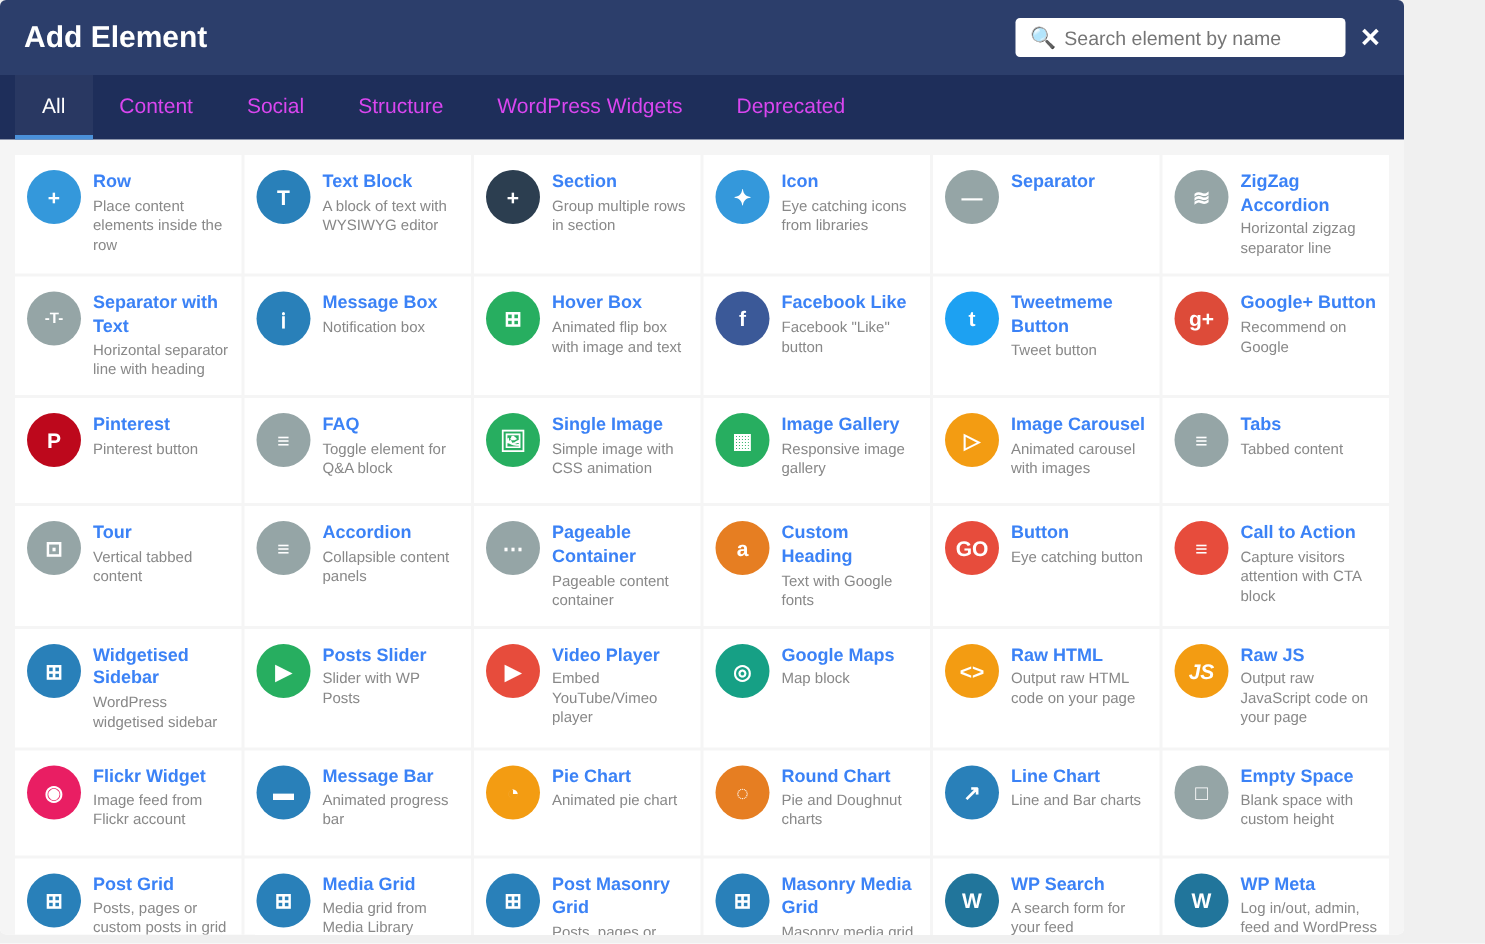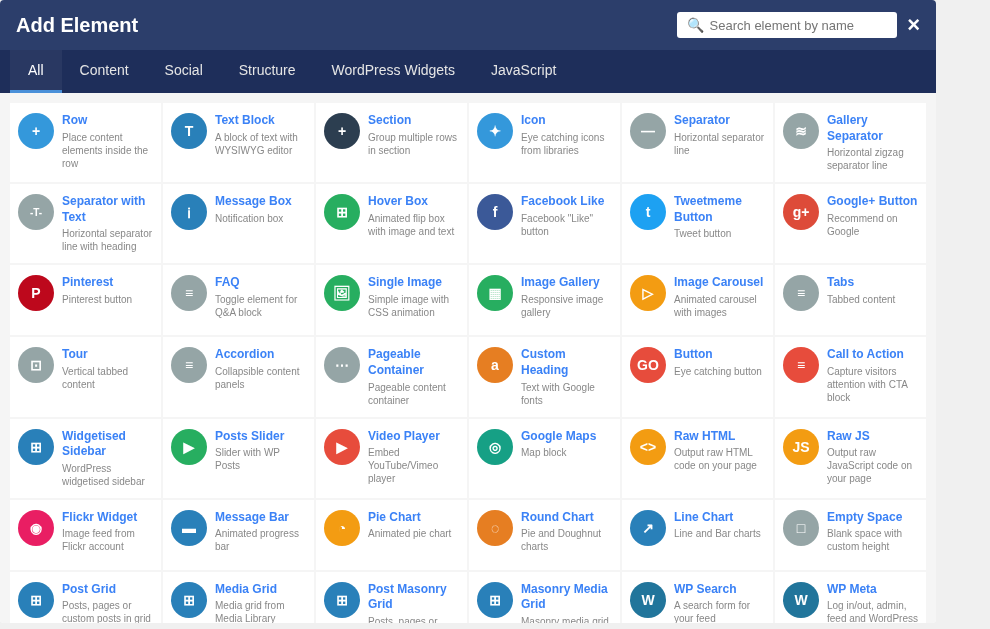--- a/index.html
+++ b/index.html
@@ -59,21 +59,21 @@
     }
 
     
     .tabs-nav {
       background: #1e2e5a;
       display: flex;
       padding: 0 10px;
     }
     .tab-item {
       padding: 12px 18px;
-      color: #e5e5e5;
+      color: #d946ef;
       font-size: 14px;
       cursor: pointer;
       border-bottom: 3px solid transparent;
     }
     .tab-item.active {
       color: #fff;
       border-bottom: 3px solid #4a90d9;
       background: rgba(255,255,255,0.05);
     }
 
@@ -163,21 +163,21 @@
       <span class="close-btn">×</span>
     </div>
   </div>
 
   <div class="tabs-nav">
   <div class="tab-item active">All</div>
       <div class="tab-item">Content</div>
       <div class="tab-item">Social</div>
       <div class="tab-item">Structure</div>
       <div class="tab-item">WordPress Widgets</div>
-      <div class="tab-item">JavaScript</div>
+      <div class="tab-item">Deprecated</div>
     </div>
 
   <div class="grid-content">
     <div class="elements-grid">
     <div class="element-card">
           <div class="element-icon ic-blue" style="font-size: 14px;">+</div>
           <div class="element-info">
             <div class="element-name">Row</div>
             <div class="element-desc">Place content elements inside the row</div>
           </div>
@@ -200,27 +200,26 @@
           <div class="element-icon ic-blue" style="font-size: 14px;">✦</div>
           <div class="element-info">
             <div class="element-name">Icon</div>
             <div class="element-desc">Eye catching icons from libraries</div>
           </div>
         </div>
         <div class="element-card">
           <div class="element-icon ic-gray" style="font-size: 14px;">—</div>
           <div class="element-info">
             <div class="element-name">Separator</div>
-            <div class="element-desc">Horizontal separator line</div>
           </div>
         </div>
         <div class="element-card">
           <div class="element-icon ic-gray" style="font-size: 14px;">≋</div>
           <div class="element-info">
-            <div class="element-name">Gallery Separator</div>
+            <div class="element-name">ZigZag Accordion</div>
             <div class="element-desc">Horizontal zigzag separator line</div>
           </div>
         </div>
         <div class="element-card">
           <div class="element-icon ic-gray" style="font-size: 10px;">-T-</div>
           <div class="element-info">
             <div class="element-name">Separator with Text</div>
             <div class="element-desc">Horizontal separator line with heading</div>
           </div>
         </div>
@@ -372,21 +371,21 @@
           </div>
         </div>
         <div class="element-card">
           <div class="element-icon ic-yellow" style="font-size: 14px;">&lt;&gt;</div>
           <div class="element-info">
             <div class="element-name">Raw HTML</div>
             <div class="element-desc">Output raw HTML code on your page</div>
           </div>
         </div>
         <div class="element-card">
-          <div class="element-icon ic-yellow" style="font-size: 14px;">JS</div>
+          <div class="element-icon ic-yellow" style="font-size: 14px; font-style: italic;">JS</div>
           <div class="element-info">
             <div class="element-name">Raw JS</div>
             <div class="element-desc">Output raw JavaScript code on your page</div>
           </div>
         </div>
         <div class="element-card">
           <div class="element-icon ic-rose" style="font-size: 14px;">◉</div>
           <div class="element-info">
             <div class="element-name">Flickr Widget</div>
             <div class="element-desc">Image feed from Flickr account</div>

